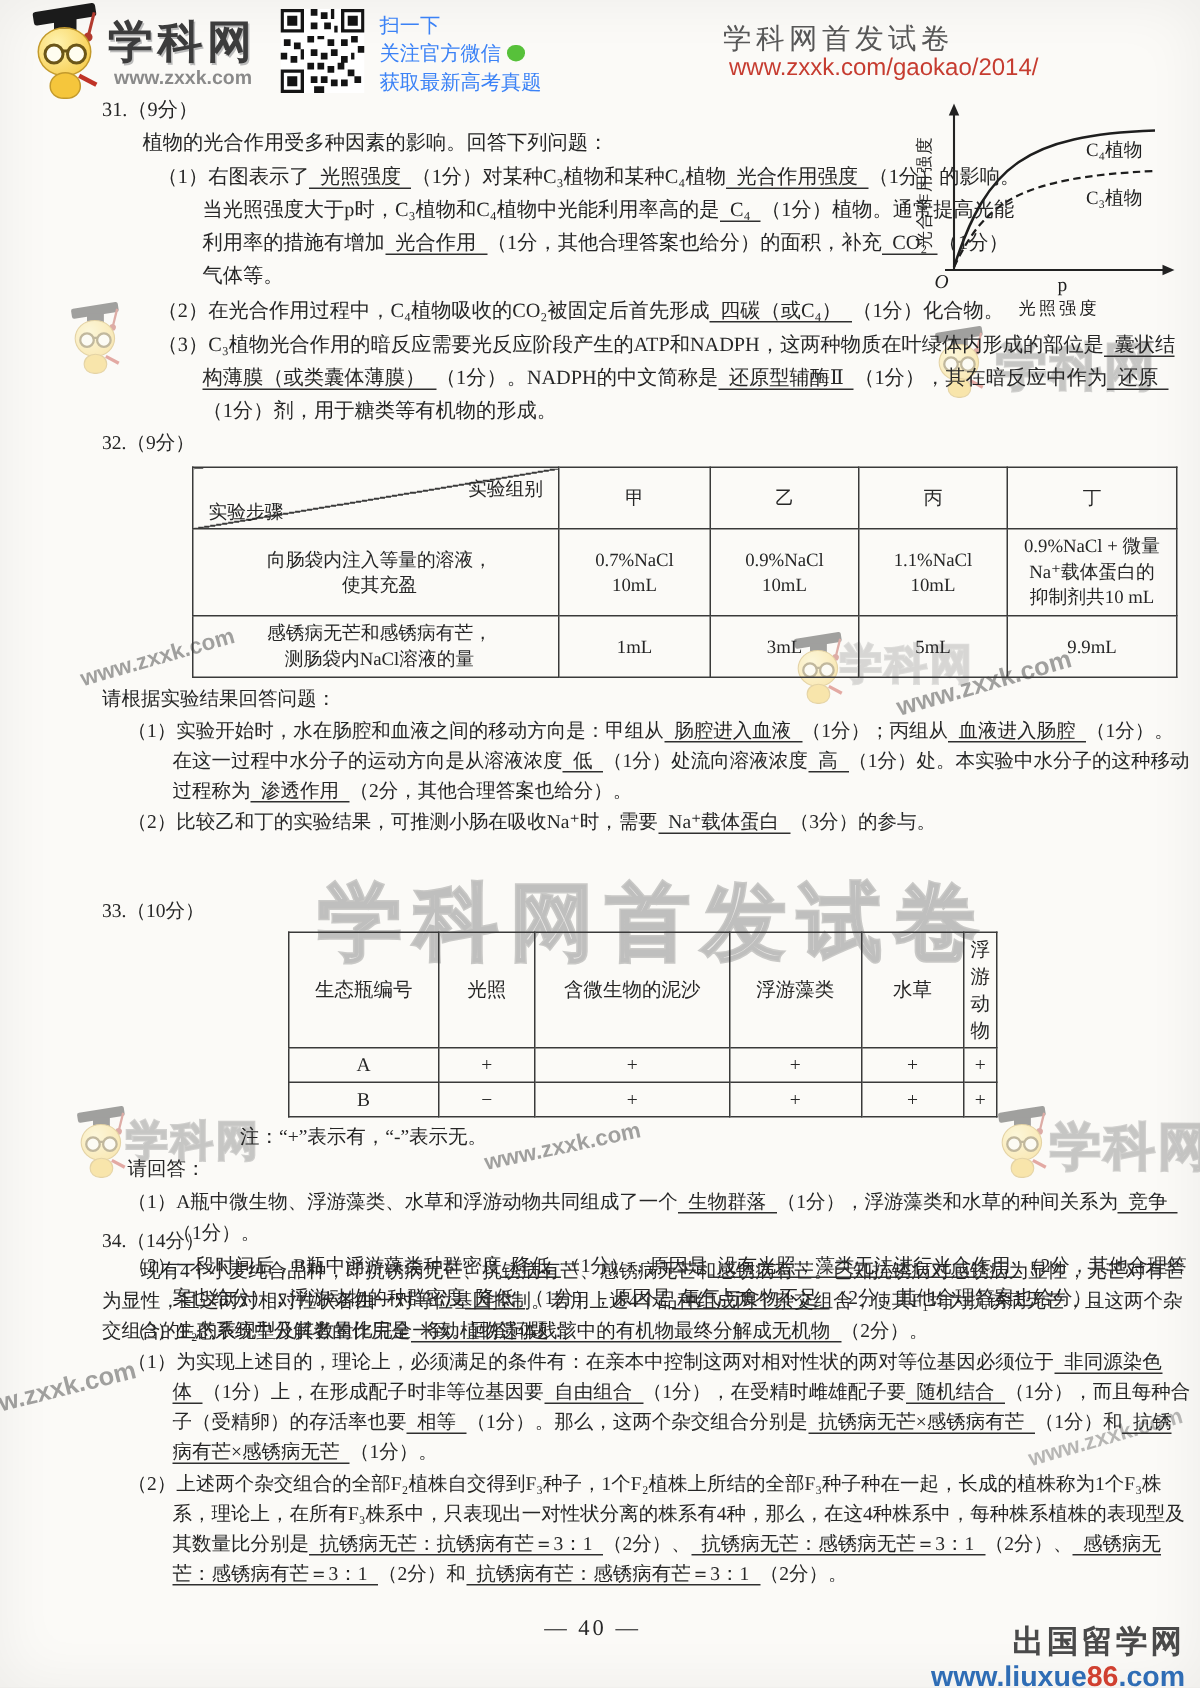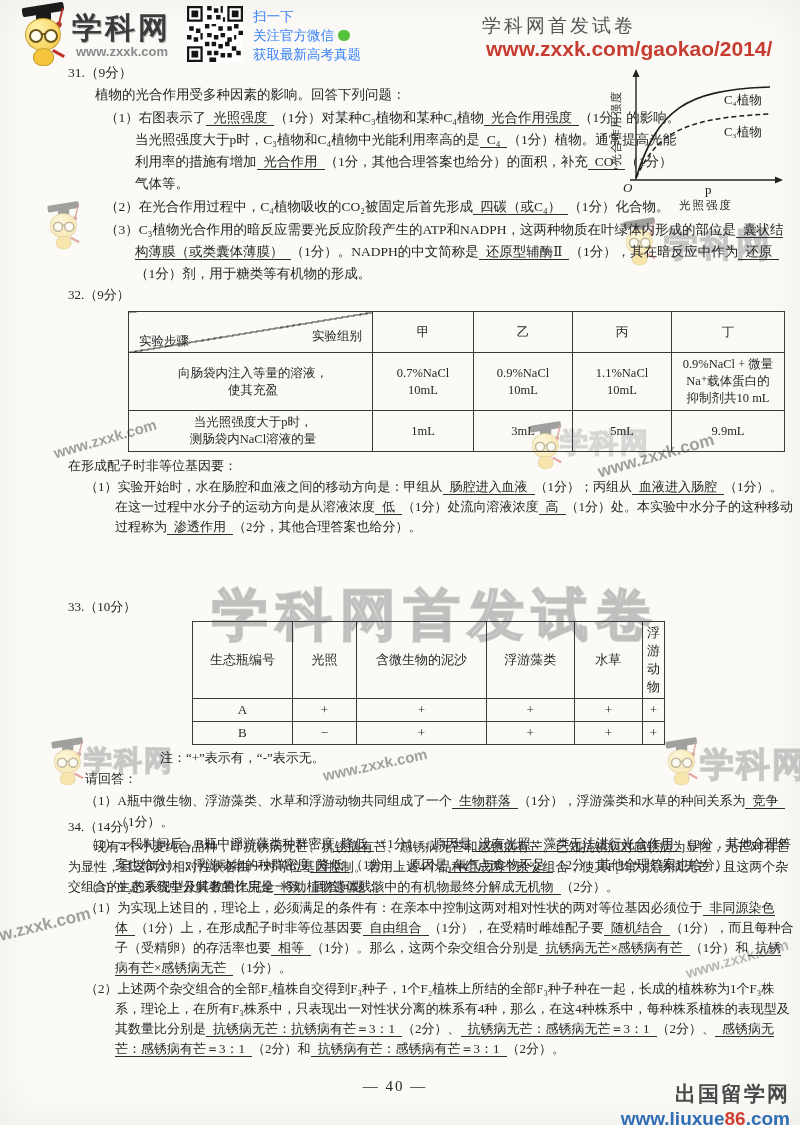--- a/index.html
+++ b/index.html
@@ -21,42 +21,42 @@
   .mascot .mbody{position:absolute;left:19px;top:45px;width:19px;height:16px;border-radius:50% 50% 45% 45%;
       background:#f5c63c;border:1px solid #c39a2c;}
   .mascot .pen{position:absolute;left:38px;top:49px;width:13px;height:3px;background:#c03327;transform:rotate(28deg);}
   .brand{position:absolute;left:72px;top:8px;font-family:"Liberation Sans","DejaVu Sans",sans-serif;
       font-weight:bold;font-size:30px;letter-spacing:3px;color:#3c3c3c;text-shadow:1px 1px 0 #bbb;}
   .brand-url{position:absolute;left:76px;top:44px;font-family:"Liberation Sans",sans-serif;font-weight:bold;font-size:13px;color:#8a8a8a;}
   .qr{position:absolute;left:187px;top:6px;width:56px;height:56px;}
   .qr-cap{position:absolute;left:253px;top:7px;font-family:"Liberation Sans",sans-serif;font-size:13.5px;line-height:19px;color:#3b82f6;}
   .wechat-dot{display:inline-block;width:12px;height:11px;border-radius:45% 45% 50% 50%;background:#57c13a;vertical-align:-1px;margin-left:4px;}
   .head-title{position:absolute;left:482px;top:13px;font-size:19px;letter-spacing:3px;color:#575757;font-family:"Liberation Sans",sans-serif;}
-  .head-url{position:absolute;left:486px;top:37px;font-size:21px;font-weight:700;color:#c63c30;font-family:"Liberation Sans",sans-serif;}
+  .head-url{position:absolute;left:486px;top:37px;font-size:16px;font-weight:400;color:#c63c30;font-family:"Liberation Sans",sans-serif;}
   
   .qblock{position:absolute;left:68px;right:6px;z-index:2;}
   #q31{top:62px;font-size:13.5px;line-height:22px;}
   #q32{top:285px;font-size:13px;line-height:20px;}
   #q33{top:596px;font-size:13px;line-height:21px;}
   #q34{top:817px;font-size:13px;line-height:20px;font-family:Liberation Serif, serif;}
   .intro{text-indent:2em;}
   .item{margin-left:17px;padding-left:30px;text-indent:-30px;margin-top:1px;}
   #q31 .item{margin-left:37px;}
   #q31 .narrow{margin-right:110px;}
   .ans{border-bottom:1px solid #2f2f2f;padding:0 7px;}
   
   .figure{position:absolute;left:606px;top:62px;width:190px;height:152px;z-index:2;}
   
   table{border-collapse:collapse;z-index:2;position:relative;}
   .t32{margin:6px 0 4px 60px;width:657px;font-size:12.5px;line-height:17px;}
   .t32 td{border:1px solid #3a3a3a;text-align:center;padding:3px 5px;}
   .t32 td.lbl{text-align:center;padding-left:10px;}
   .t32 .corner{position:relative;width:243px;height:40px;padding:0;
      background:linear-gradient(to bottom right,transparent calc(50% - 0.6px),#3a3a3a calc(50% - 0.6px),#3a3a3a calc(50% + 0.6px),transparent calc(50% + 0.6px));}
-  .t32 .c-top{position:absolute;top:16px;right:10px;}
+  .t32 .c-top{position:absolute;top:6px;right:10px;}
   .t32 .c-bot{position:absolute;bottom:2px;left:10px;}
   .t33{margin:4px 0 2px 124px;width:473px;font-size:13px;line-height:18px;}
   .t33 td{border:1px solid #3a3a3a;text-align:center;padding:2px 4px;}
   .note{margin-left:92px;}
   
   .page-no{position:absolute;top:1078px;left:0;width:790px;text-align:center;font-size:15px;letter-spacing:2px;z-index:2;}
   .liuxue{position:absolute;right:10px;top:1080px;text-align:right;z-index:3;font-family:"Liberation Sans",sans-serif;}
   .liuxue .site{font-size:21px;font-weight:bold;color:#4a4a4a;letter-spacing:2px;}
   .liuxue .url{font-size:19px;font-weight:bold;}
   .liuxue .url .b{color:#2f6db5;} .liuxue .url .r{color:#d04030;}
@@ -232,32 +232,33 @@
               <div>1.1%NaCl</div>
               <div>10mL</div>
             </td>
         <td>
               <div>0.9%NaCl + 微量Na⁺载体蛋白的</div>
               <div>抑制剂共10 mL</div>
             </td>
       </tr>
       <tr>
         <td class="lbl">
-          <div>当光照强度大于p时，</div>
+          <div>感锈病无芒和感锈病有芒，</div>
               <div>测肠袋内NaCl溶液的量</div>
         </td>
         <td>1mL</td>
         <td>3mL</td>
         <td>5mL</td>
         <td>9.9mL</td>
       </tr>
     </tbody>
       </table>
-    <div>在形成配子时非等位基因要：</div>
+    <div>请根据实验结果回答问题：</div>
     <div class="item"><span>（1）实验开始时，水在肠腔和血液之间的移动方向是：甲组从</span><span class="ans">肠腔进入血液</span><span>（1分）；丙组从</span><span class="ans">血液进入肠腔</span><span>（1分）。在这一过程中水分子的运动方向是从溶液浓度</span><span class="ans">低</span><span>（1分）处流向溶液浓度</span><span class="ans">高</span><span>（1分）处。本实验中水分子的这种移动过程称为</span><span class="ans">渗透作用</span><span>（2分，其他合理答案也给分）。</span></div>
+    <div class="item"><span>（2）比较乙和丁的实验结果，可推测小肠在吸收Na⁺时，需要</span><span class="ans">Na⁺载体蛋白</span><span>（3分）的参与。</span></div>
   </div>
 
   <div class="qblock" id="q33">
     <div class="q-no">33.（10分）</div>
     <table class="t33">
       <tbody>
           <tr>
         <td style="width:92px">生态瓶编号</td>
         <td style="width:56px">光照</td>
         <td style="width:122px">含微生物的泥沙</td>

